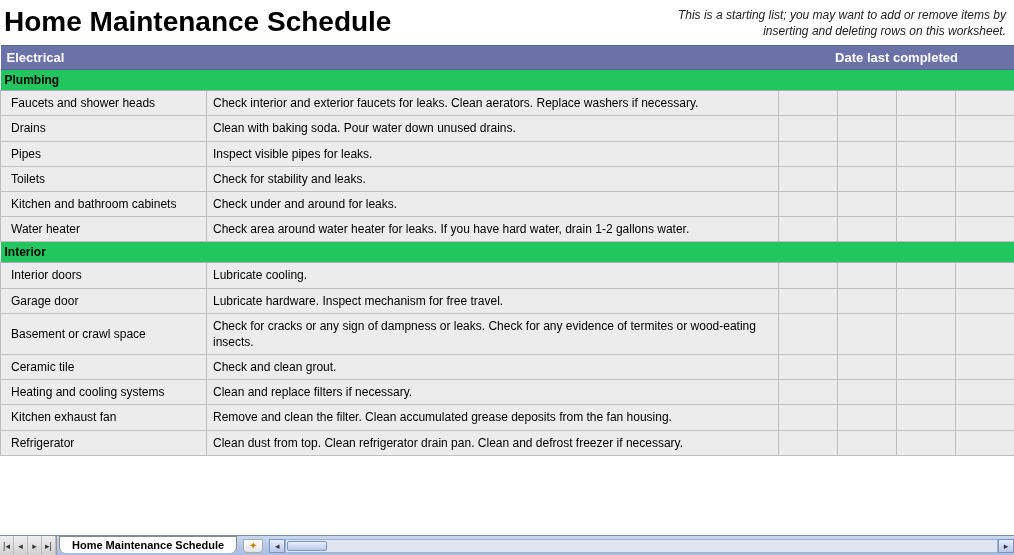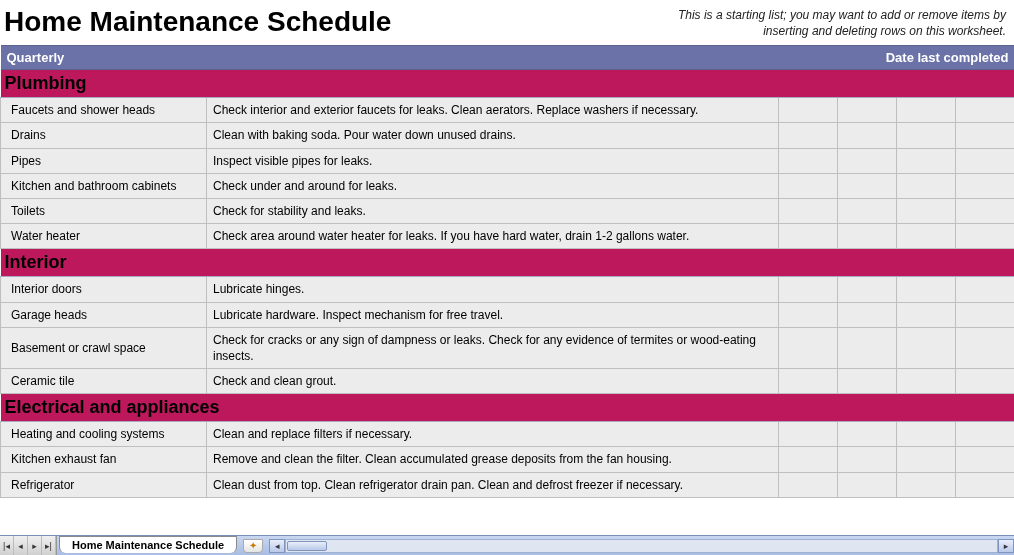--- a/index.html
+++ b/index.html
@@ -46,29 +46,29 @@
   tr.header-row td {
     background: #6a72a8;
     color: #fff;
     font-weight: bold;
     padding: 4px 6px;
     border-top: 1px solid #5a628f;
     border-bottom: 1px solid #5a628f;
     font-size: 13px;
   }
   tr.header-row td.date-header {
-    text-align: right;
+    text-align: center;
   }
   tr.section-row td {
-    background: #be185d;
+    background: #22c55e;
     font-weight: bold;
     padding: 3px 4px;
     border-top: 1px solid #a6a9bf;
     border-bottom: 1px solid #a6a9bf;
-    font-size: 18px;
+    font-size: 12px;
   }
   tr.data-row td {
     background: #ececec;
     border: 1px solid #bfbfbf;
     padding: 4px 6px;
     vertical-align: middle;
     height: 22px;
     line-height: 1.35;
     font-size: 12px;
   }
@@ -189,21 +189,21 @@
     <colgroup>
       <col class="col-item">
         <col class="col-desc">
       <col class="col-d1">
         <col class="col-d2">
         <col class="col-d3">
         <col class="col-d4">
     </colgroup>
     <tbody id="table-body">
       <tr class="header-row">
-        <td>Quarterly</td>
+        <td>Electrical</td>
         <td></td>
         <td colspan="4" class="date-header">Date last completed</td>
       </tr>
     <tr class="section-row">
           <td colspan="6">Plumbing</td>
         </tr>
         <tr class="data-row">
           <td class="item-cell">Faucets and shower heads</td>
           <td>Check interior and exterior faucets for leaks. Clean aerators. Replace washers if necessary.</td>
           <td></td>
@@ -221,56 +221,56 @@
         </tr>
         <tr class="data-row">
           <td class="item-cell">Pipes</td>
           <td>Inspect visible pipes for leaks.</td>
           <td></td>
           <td></td>
           <td></td>
           <td></td>
         </tr>
         <tr class="data-row">
+          <td class="item-cell">Toilets</td>
+          <td>Check for stability and leaks.</td>
+          <td></td>
+          <td></td>
+          <td></td>
+          <td></td>
+        </tr>
+        <tr class="data-row">
           <td class="item-cell">Kitchen and bathroom cabinets</td>
           <td>Check under and around for leaks.</td>
           <td></td>
           <td></td>
           <td></td>
           <td></td>
         </tr>
         <tr class="data-row">
-          <td class="item-cell">Toilets</td>
-          <td>Check for stability and leaks.</td>
-          <td></td>
-          <td></td>
-          <td></td>
-          <td></td>
-        </tr>
-        <tr class="data-row">
           <td class="item-cell">Water heater</td>
           <td>Check area around water heater for leaks. If you have hard water, drain 1-2 gallons water.</td>
           <td></td>
           <td></td>
           <td></td>
           <td></td>
         </tr>
         <tr class="section-row">
           <td colspan="6">Interior</td>
         </tr>
         <tr class="data-row">
           <td class="item-cell">Interior doors</td>
-          <td>Lubricate hinges.</td>
-          <td></td>
-          <td></td>
-          <td></td>
-          <td></td>
-        </tr>
-        <tr class="data-row">
-          <td class="item-cell">Garage heads</td>
+          <td>Lubricate cooling.</td>
+          <td></td>
+          <td></td>
+          <td></td>
+          <td></td>
+        </tr>
+        <tr class="data-row">
+          <td class="item-cell">Garage door</td>
           <td>Lubricate hardware. Inspect mechanism for free travel.</td>
           <td></td>
           <td></td>
           <td></td>
           <td></td>
         </tr>
         <tr class="data-row">
           <td class="item-cell">Basement or crawl space</td>
           <td>Check for cracks or any sign of dampness or leaks. Check for any evidence of termites or wood-eating insects.</td>
           <td></td>
@@ -278,23 +278,20 @@
           <td></td>
           <td></td>
         </tr>
         <tr class="data-row">
           <td class="item-cell">Ceramic tile</td>
           <td>Check and clean grout.</td>
           <td></td>
           <td></td>
           <td></td>
           <td></td>
-        </tr>
-        <tr class="section-row">
-          <td colspan="6">Electrical and appliances</td>
         </tr>
         <tr class="data-row">
           <td class="item-cell">Heating and cooling systems</td>
           <td>Clean and replace filters if necessary.</td>
           <td></td>
           <td></td>
           <td></td>
           <td></td>
         </tr>
         <tr class="data-row">

